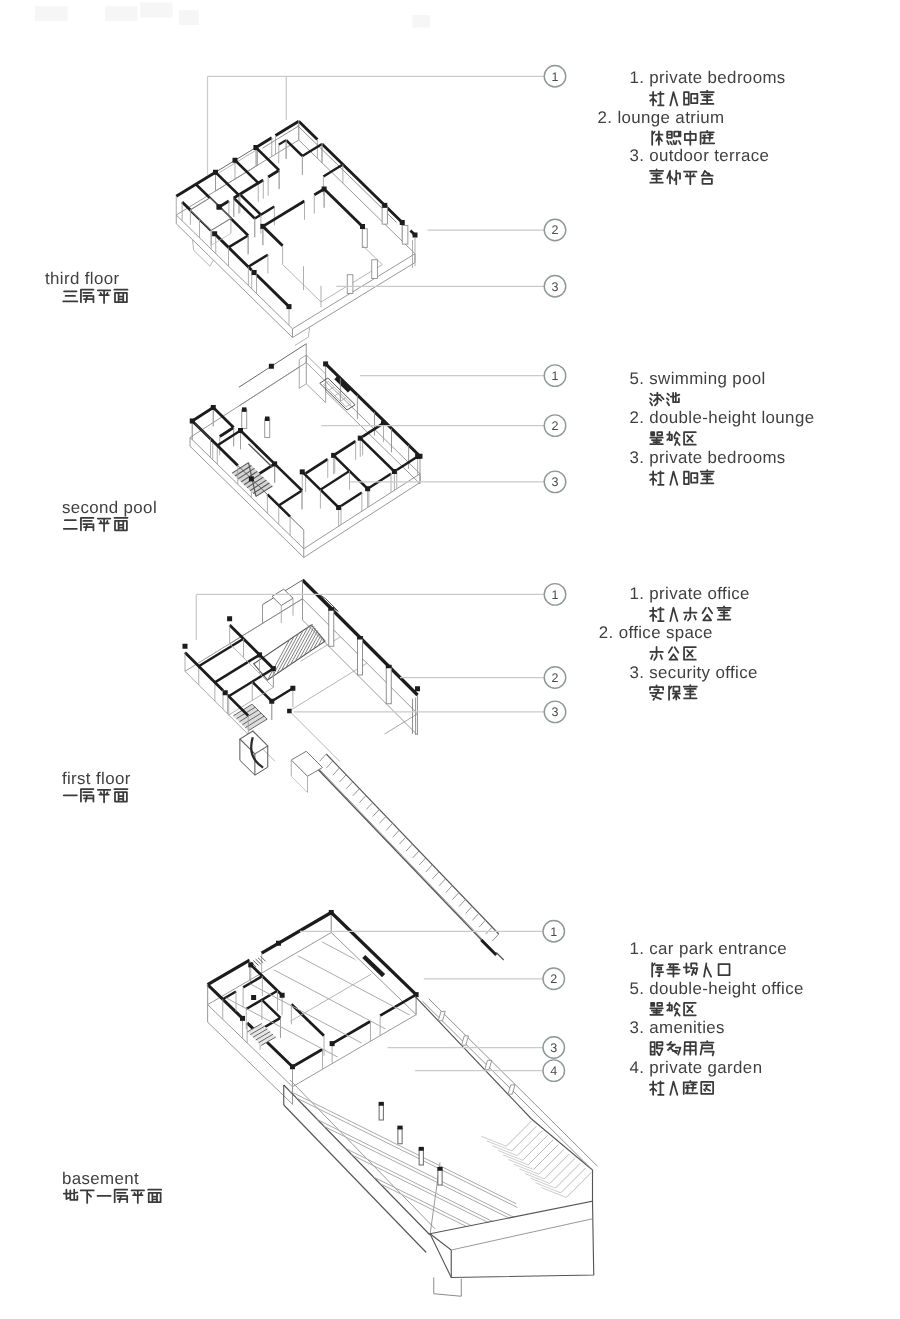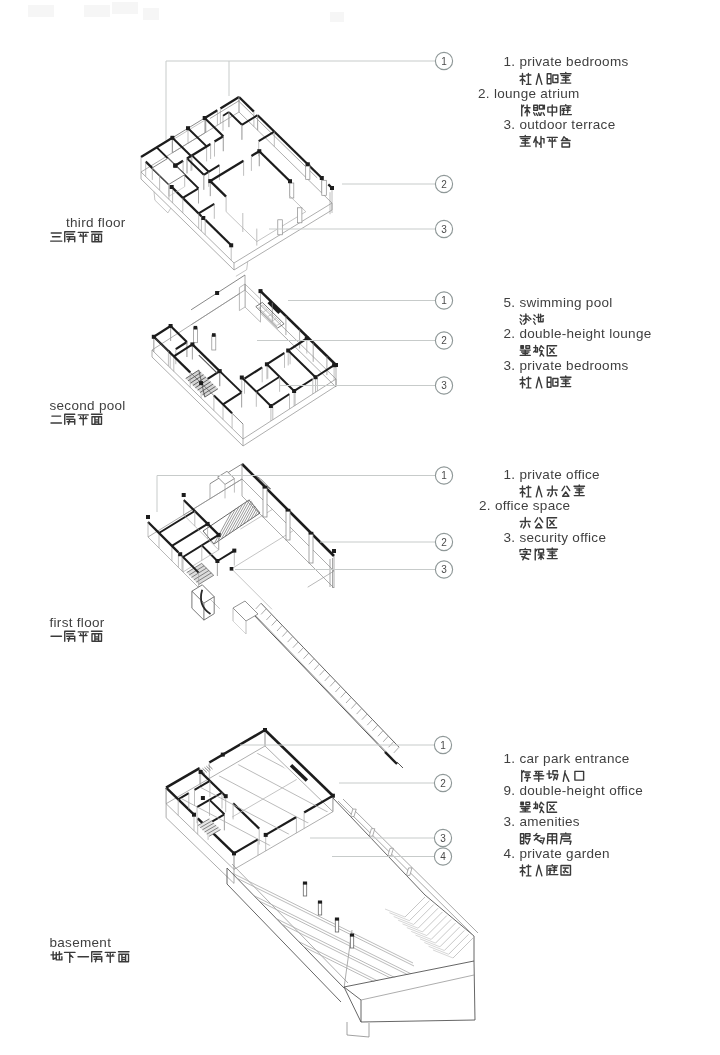--- a/index.html
+++ b/index.html
@@ -915,21 +915,21 @@
         <path d="M536.88 833.50L535.00 835.62M533.75 835.62L540.00 835.62M539.38 835.62L534.38 840.00M535.62 838.12L541.25 842.50M540.62 838.12L544.38 838.12M544.38 838.12L542.50 843.75M538.12 840.62L541.88 840.62" stroke="#3a3a3a" stroke-width="1.40" fill="none" stroke-linecap="round"></path>
         <path d="M547.88 833.75L556.62 833.75M547.88 833.75L547.50 843.75M556.62 833.75L556.62 843.75M547.75 836.88L556.62 836.88M547.62 840.25L556.62 840.25M552.25 833.75L552.25 843.75" stroke="#3a3a3a" stroke-width="1.40" fill="none" stroke-linecap="round"></path>
         <path d="M565.75 832.88L565.75 834.00M560.75 834.00L570.75 834.00M561.75 836.00L569.75 836.00M561.75 836.00L561.38 838.75M561.75 838.62L569.75 838.62M569.75 836.00L569.75 838.75M561.38 838.75L569.50 838.75M561.38 838.75L560.50 843.75M563.88 841.25L571.00 841.25M571.00 841.25L570.12 844.38" stroke="#3a3a3a" stroke-width="1.40" fill="none" stroke-linecap="round"></path>
         <path d="M522.50 865.00L522.50 875.88M520.00 867.75L525.25 867.75M520.25 872.12L522.50 870.25M522.50 870.25L525.00 872.75M526.50 866.50L530.88 866.50M528.38 865.00L528.38 875.88M526.50 875.88L530.88 875.88" stroke="#3a3a3a" stroke-width="1.40" fill="none" stroke-linecap="round"></path>
         <path d="M538.75 865.25L536.25 875.88M538.75 865.25L541.88 875.88" stroke="#3a3a3a" stroke-width="1.40" fill="none" stroke-linecap="round"></path>
         <path d="M552.25 864.62L552.25 865.88M547.00 865.88L557.50 865.88M547.00 865.88L547.00 875.25M549.12 868.38L551.00 868.38M550.00 868.38L550.00 872.75M548.50 870.25L551.62 870.25M552.88 867.75L556.62 867.75M554.75 866.50L554.12 872.75M552.88 870.25L556.62 870.25M548.75 874.62L557.88 874.62M548.75 874.62L550.38 872.75" stroke="#3a3a3a" stroke-width="1.40" fill="none" stroke-linecap="round"></path>
         <path d="M561.00 865.50L570.50 865.50M561.00 865.50L561.00 875.00M561.00 875.00L570.50 875.00M570.50 865.50L570.50 875.00M563.25 868.00L568.25 868.00M565.75 868.00L564.75 870.88M564.75 870.88L568.00 872.50M563.25 871.50L564.25 872.75" stroke="#3a3a3a" stroke-width="1.40" fill="none" stroke-linecap="round"></path>
       </g>
 </svg>
 
-<div class="en" style="left:66px;top:214.5px">third floor</div>
+<div class="en" style="left:36px;top:214.5px">third floor</div>
 
 <div class="en" style="left:49.5px;top:397.5px">second pool</div>
 
 <div class="en" style="left:49.5px;top:614.5px">first floor</div>
 
 <div class="en" style="left:49.5px;top:935.0px">basement</div>
 
 <div>
       <div class="en" style="left:503.5px;top:53.5px">1. private bedrooms</div>
       <div class="en" style="left:478px;top:85.5px">2. lounge atrium</div>
@@ -943,16 +943,16 @@
     </div>
 
 <div>
       <div class="en" style="left:503.5px;top:466.5px">1. private office</div>
       <div class="en" style="left:479px;top:498.0px">2. office space</div>
       <div class="en" style="left:503.5px;top:529.5px">3. security office</div>
     </div>
 
 <div>
       <div class="en" style="left:503.5px;top:751.0px">1. car park entrance</div>
-      <div class="en" style="left:503.5px;top:782.5px">9. double-height office</div>
+      <div class="en" style="left:503.5px;top:782.5px">5. double-height office</div>
       <div class="en" style="left:503.5px;top:814.0px">3. amenities</div>
       <div class="en" style="left:503.5px;top:845.5px">4. private garden</div>
     </div>
 </div>
 </body></html>

